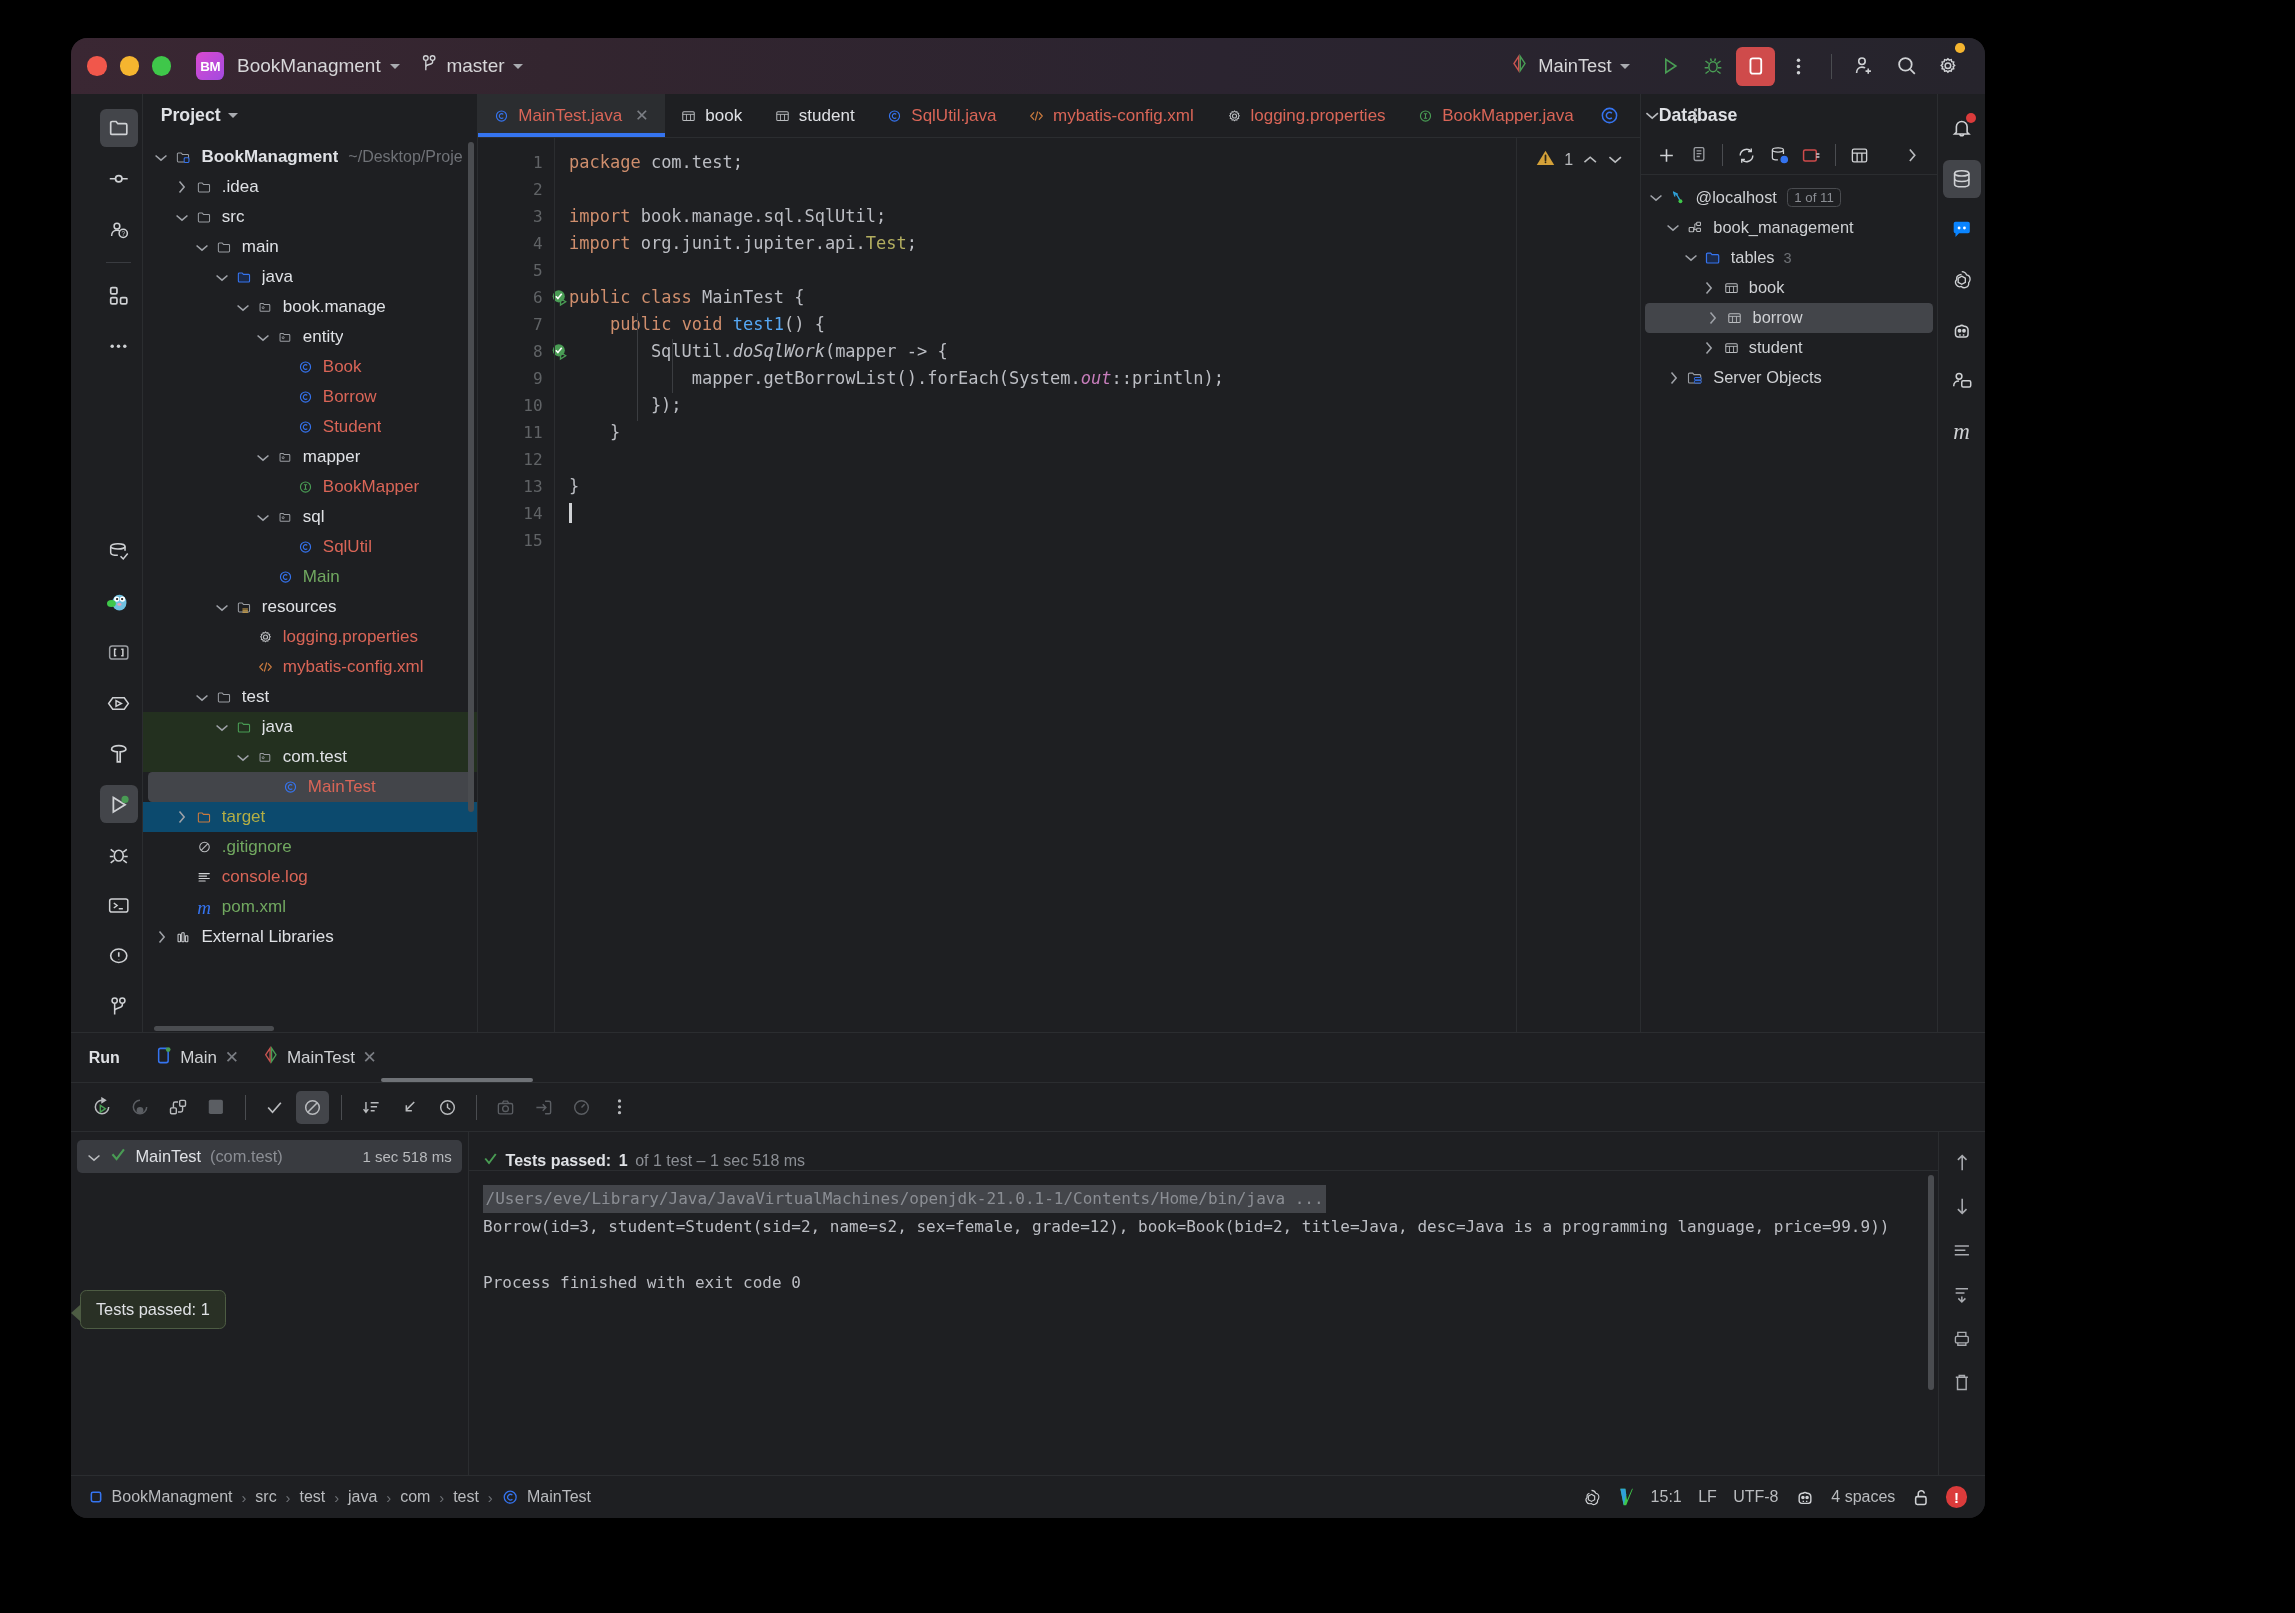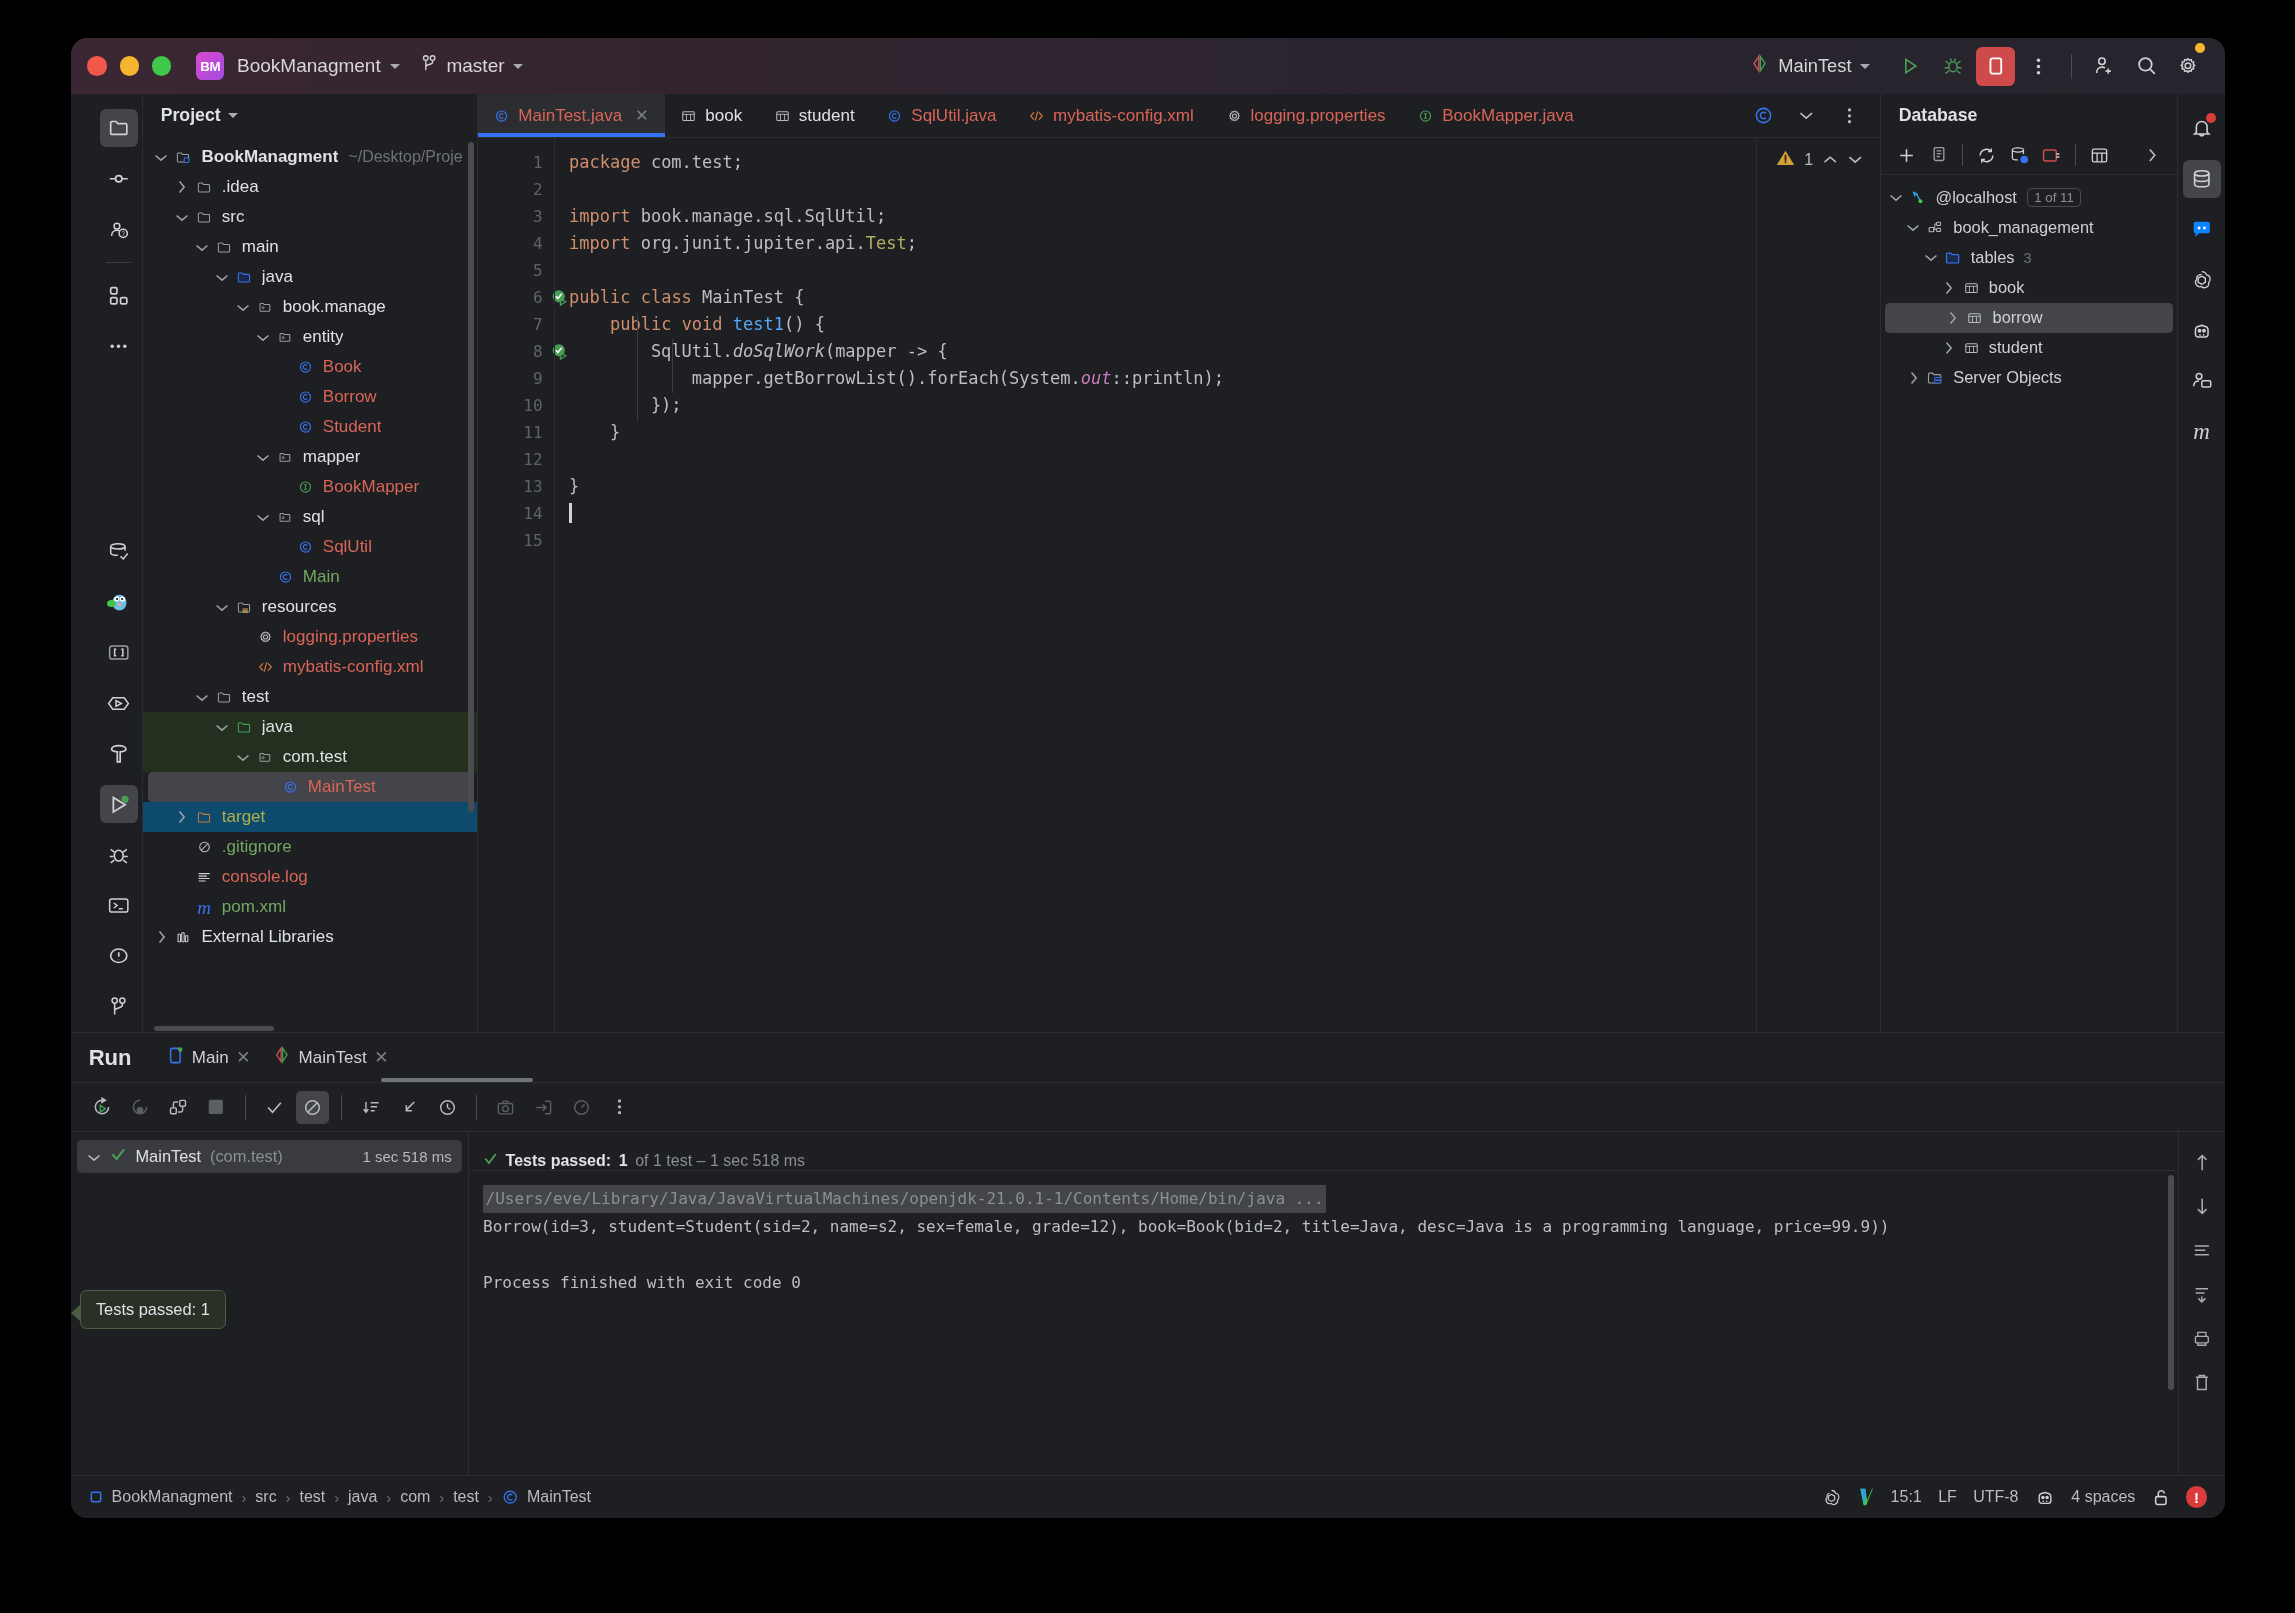--- a/index.html
+++ b/index.html
@@ -9,21 +9,21 @@
     font-family: "Liberation Sans", sans-serif;
     overflow: hidden;
   }
   .desktop {
     position: absolute; inset: 0;
     background: #000000;
   }
   .window {
     position: absolute;
     left: 71px; top: 38px;
-    width: 2154px; height: 1480px;
+    width: 1914px; height: 1480px;
     background: #1e1f22;
     border-radius: 16.4px;
     overflow: hidden;
     box-shadow: 0 0 38px rgba(0,0,0,.9);
     display: flex; flex-direction: column;
   }
 
   
   .titlebar {
     height: 56px; flex: 0 0 56px;
@@ -214,21 +214,21 @@
 
   
   .runpanel {
     height: 443px; flex: 0 0 443px; display: flex; flex-direction: column;
     background: #1e1f22; border-top: 0.6px solid #2b2d30;
   }
   .run-head {
     height: 49px; flex: 0 0 49px; display: flex; align-items: center;
     padding-left: 17.7px; gap: 0; position: relative;
   }
-  .run-title { color: #dfe1e5; font-size: 22px; font-weight: bold; margin-right: 25px; }
+  .run-title { color: #dfe1e5; font-size: 16px; font-weight: bold; margin-right: 25px; }
   .rtab { display: flex; align-items: center; gap: 7.6px; font-size: 17px; color: #cfd1d4; padding: 0 11.4px; }
   .rtab .x { color: #7b7e84; }
   .run-head::after {
     content: ''; position: absolute; left: 310px; bottom: 0; width: 152px; height: 4.4px;
     background: #6f7277; border-radius: 2.5px;
   }
   .run-toolbar {
     height: 49px; flex: 0 0 49px; display: flex; align-items: center;
     gap: 5px; padding-left: 14px; border-top: 0.6px solid #2b2d30;
   }

